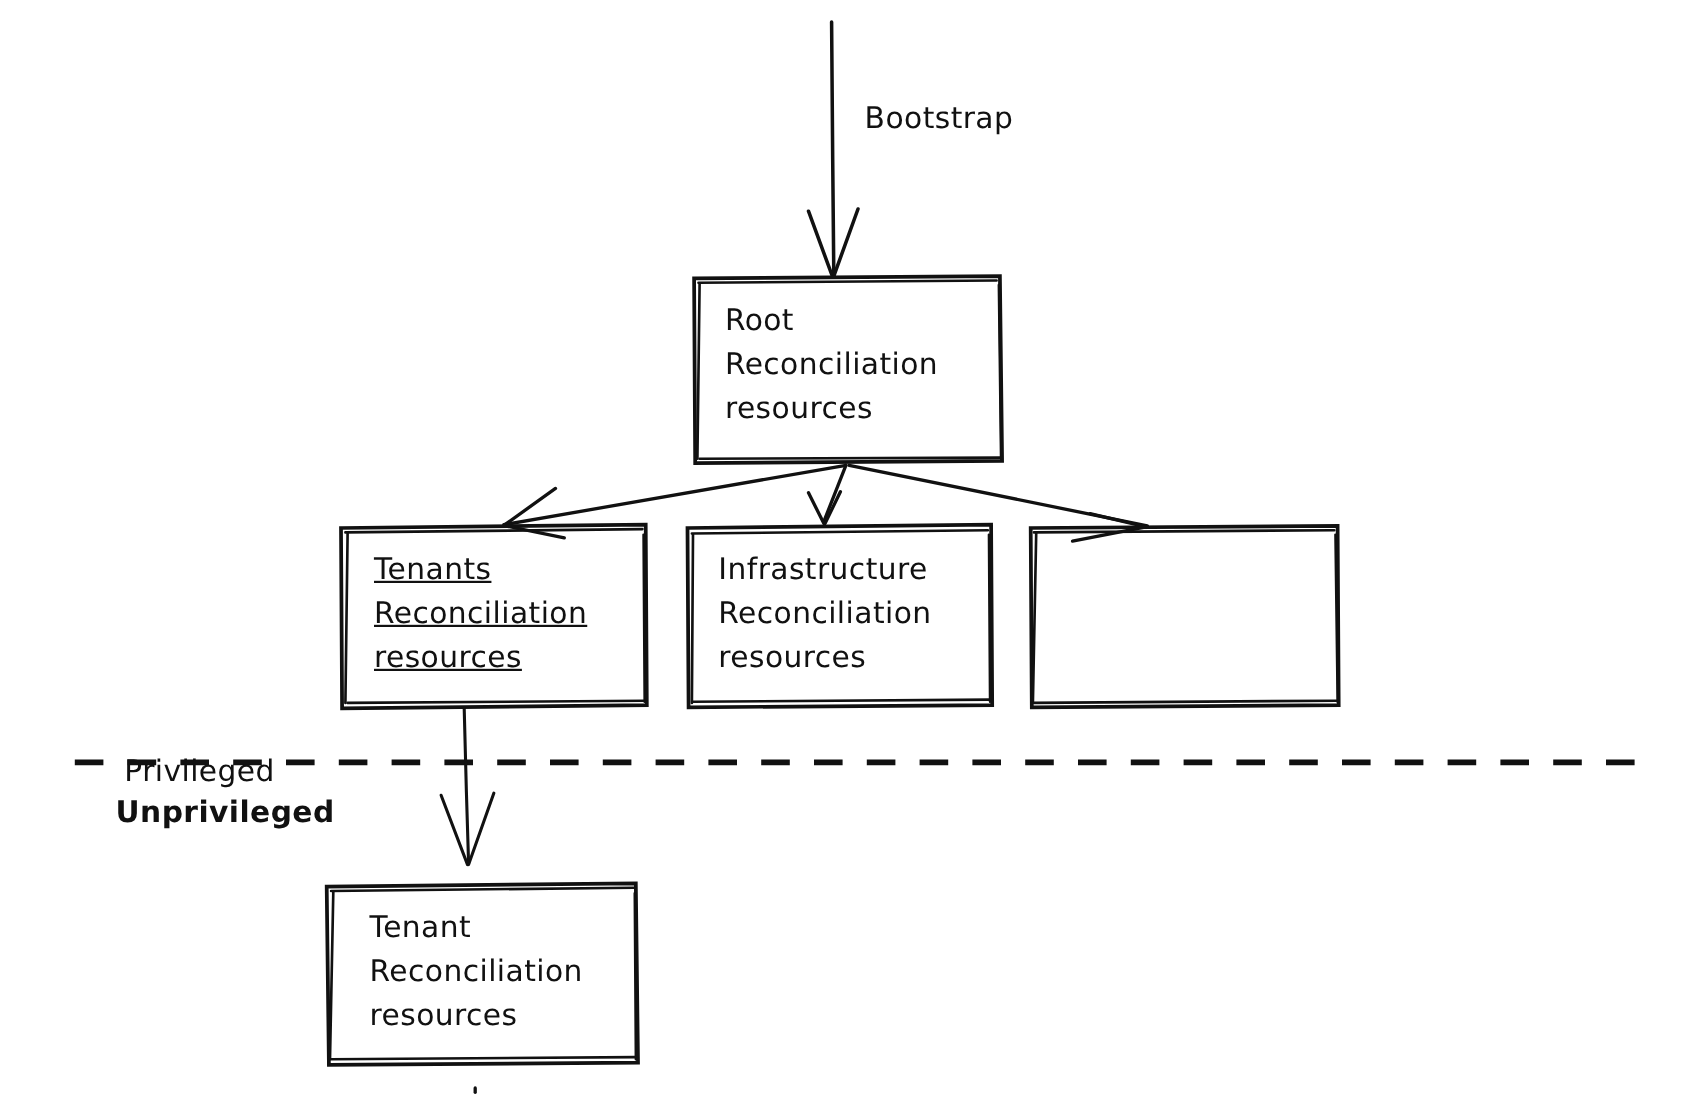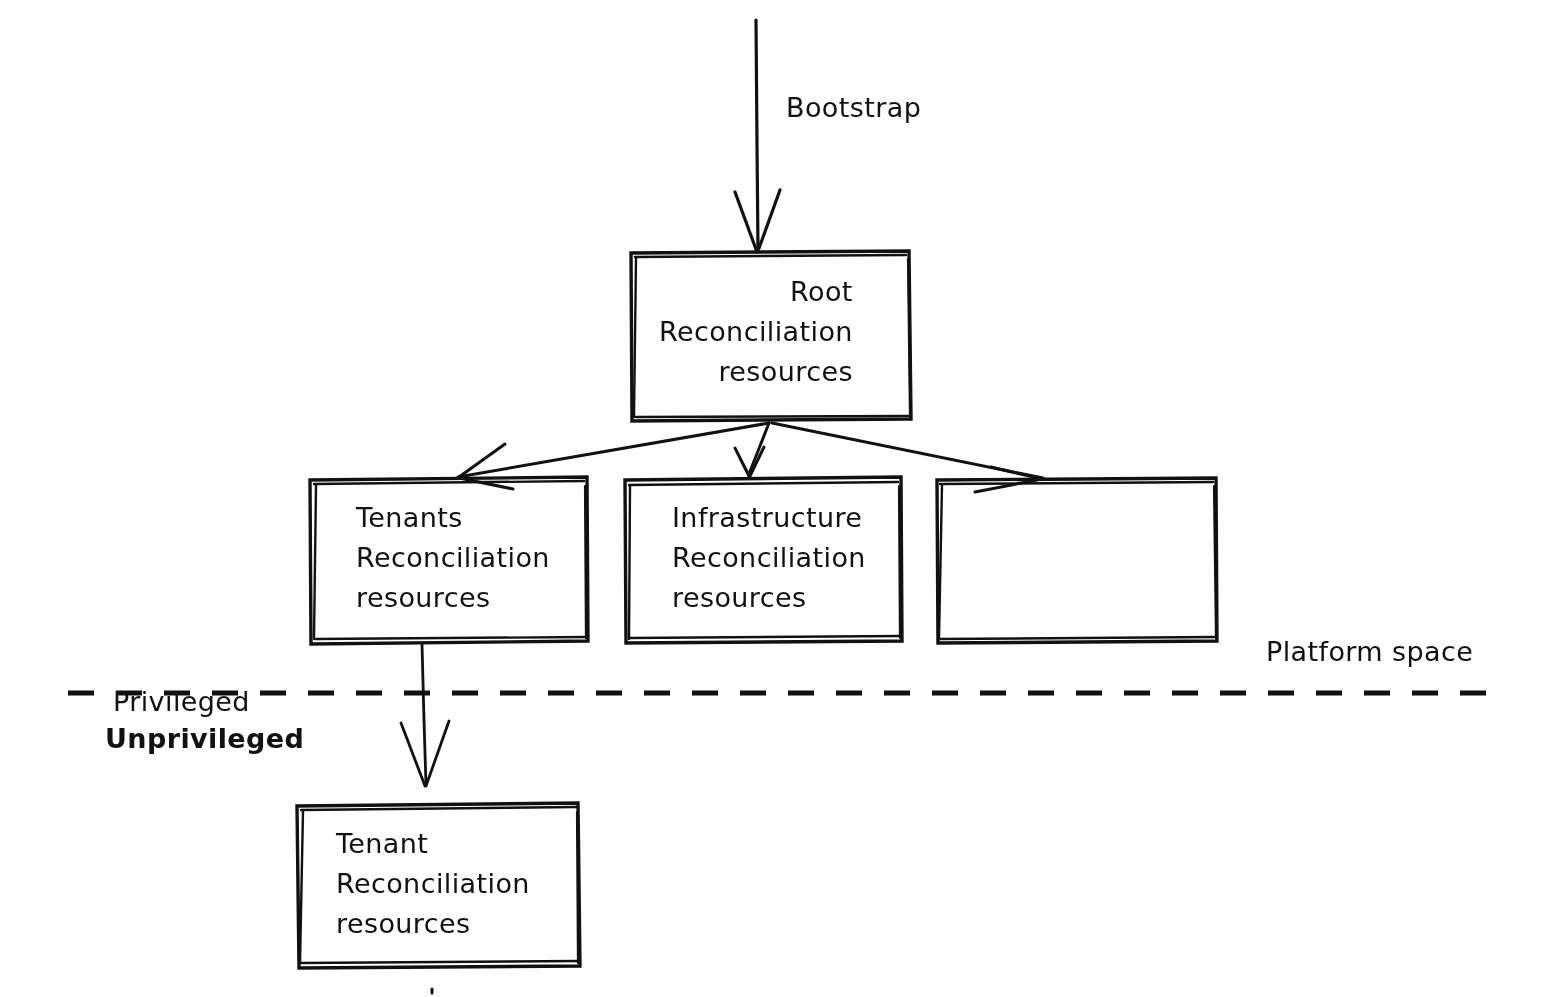--- a/index.html
+++ b/index.html
@@ -117,41 +117,40 @@
       <path d="M577,812 L578,963" stroke-width="2.2"></path>
       <path d="M301,963 L578,961" stroke-width="2.4"></path>
     </g>
 
     <g fill="none" stroke="#111111" stroke-width="3" stroke-linecap="round">
       <path d="M432,989 L432,993"></path>
     </g>
 
   </svg>
 
-  <div class="node-label" style="left:659px; top:272px;text-align:right;">Root
+  <div class="node-label" style="left:659px; top:272px;">Root
 Reconciliation
 resources</div>
 
-  <div class="node-label" style="left:356px; top:498px;">Tenants
+  <div class="node-label" style="left:340px; top:498px;text-decoration:underline;">Tenants
 Reconciliation
 resources</div>
 
-  <div class="node-label" style="left:653px; top:498px;margin-left:19px;">Infrastructure
+  <div class="node-label" style="left:653px; top:498px;">Infrastructure
 Reconciliation
 resources</div>
 
   <div class="node-label" style="left:960px; top:498px;"></div>
 
   <div class="node-label" style="left:336px; top:824px;">Tenant
 Reconciliation
 resources</div>
 
   <div class="free-label" style="left:786px; top:89px;">Bootstrap</div>
 
 
   <div class="free-label" style="left:113px; top:637px;margin-top:46px;">Privileged</div>
 
   <div class="free-label" style="left:105px; top:720px;font-weight:bold;">Unprivileged</div>
 
-  <div class="free-label" style="left:1266px; top:633px;">Platform space</div>
 
 
 </div>
 
 </body></html>

